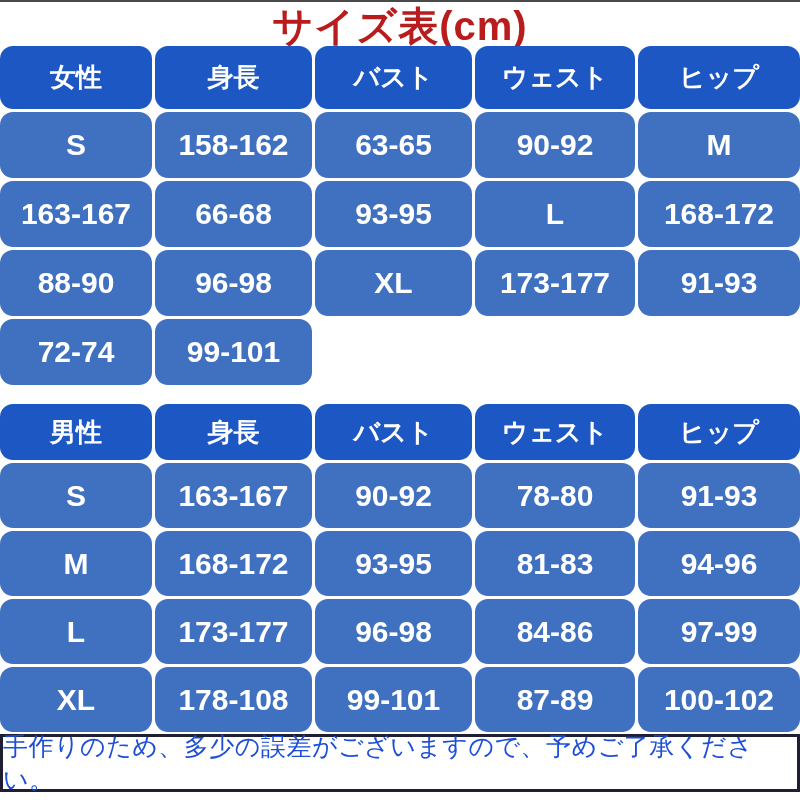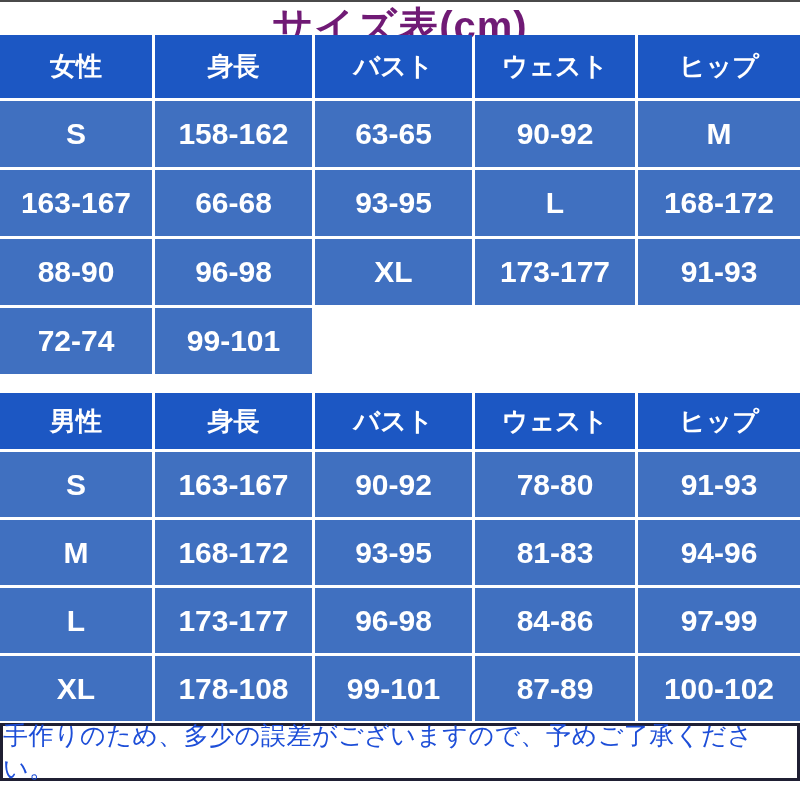--- a/index.html
+++ b/index.html
@@ -11,45 +11,46 @@
     overflow: hidden;
     font-family: "Liberation Sans", "DejaVu Sans", sans-serif;
   }
   .top-line {
     height: 2px;
     background: #4a4a4a;
     width: 100%;
   }
   .title {
     margin: 0;
-    height: 33px;
+    height: 44px;
     line-height: 49px;
     text-align: center;
     font-size: 40px;
     font-weight: 700;
-    color: #701a75;
+    color: #b91c1c;
     letter-spacing: 1px;
   }
   .size-table {
     display: grid;
     grid-template-columns: 152px 157px 157px 160px 162px;
     gap: 3px;
     width: 800px;
     background: #ffffff;
   }
   .table-women { grid-template-rows: 63px 66px 66px 66px 66px; }
   .table-men   { margin-top: 19px; grid-template-rows: 56px 65px 65px 65px 65px; }
   .cell {
     background: #4070c0;
     color: #ffffff;
     display: flex;
     align-items: center;
     justify-content: center;
     font-size: 30px;
     font-weight: 700;
+    border-radius: 13px;
   }
   .head {
     background: #1c57c3;
     font-size: 26px;
     font-weight: 700;
   }
   .footer {
     margin-top: 2px;
     border: 3px solid #1f1f33;
     height: 52px;

